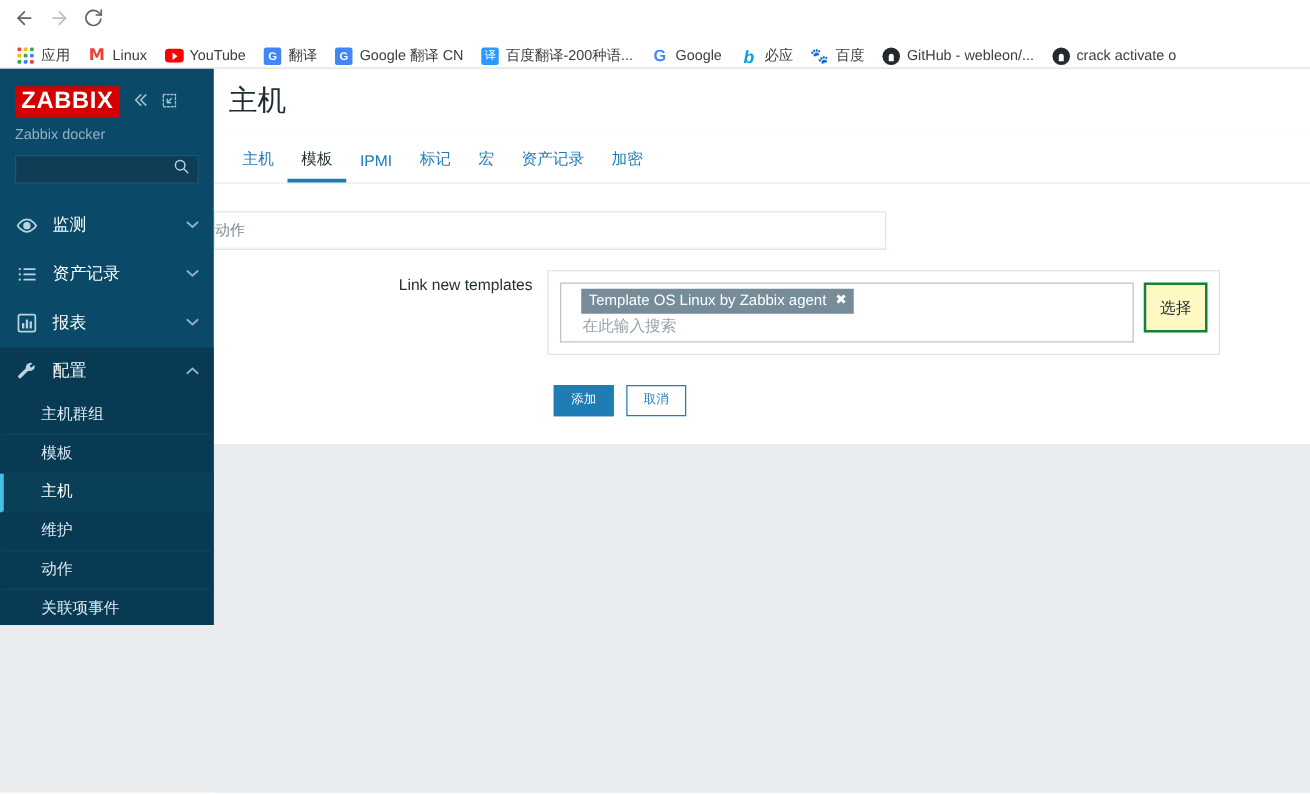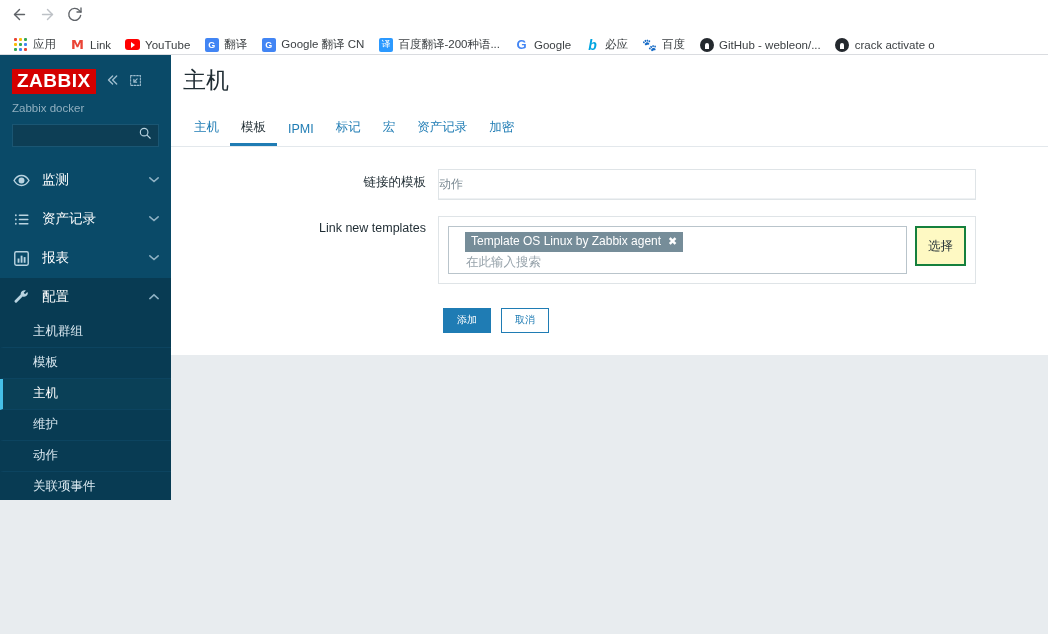--- a/index.html
+++ b/index.html
@@ -440,21 +440,21 @@
             <i style="background:#ea4335"></i>
         </span>
       </span>
       <span class="bookmark-label">应用</span>
     </div>
 
     <div class="bookmark">
       <span class="bm-ico">
           <span class="ico-gmail">M</span>
         </span>
-      <span class="bookmark-label">Link</span>
+      <span class="bookmark-label">Linux</span>
     </div>
 
     <div class="bookmark">
       <span class="bm-ico">
           <span class="ico-yt">
             <b></b>
           </span>
         </span>
       <span class="bookmark-label">YouTube</span>
     </div>
@@ -679,21 +679,20 @@
         <div class="tab"><span>IPMI</span></div>
         <div class="tab"><span>标记</span></div>
         <div class="tab"><span>宏</span></div>
         <div class="tab"><span>资产记录</span></div>
         <div class="tab"><span>加密</span></div>
       </div>
 
       <div id="form-area">
 
         <div class="form-row">
-          <div class="form-label">链接的模板</div>
           <div class="form-field">
             <div id="linked-table">
               <div id="linked-table-head">
                 <div class="lt-col lt-col-action">动作</div>
               </div>
             </div>
           </div>
         </div>
 
         <div class="form-row">

